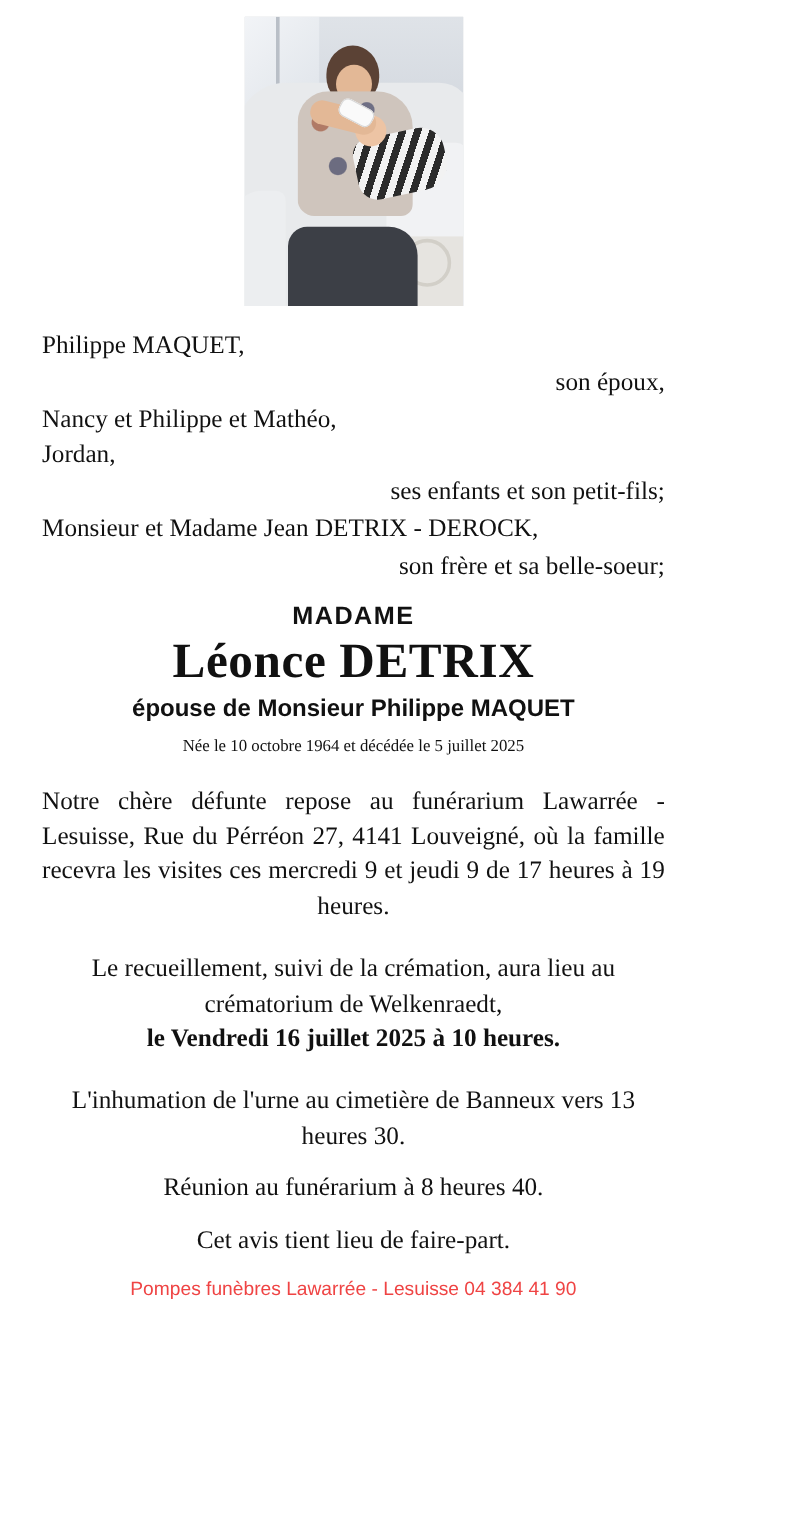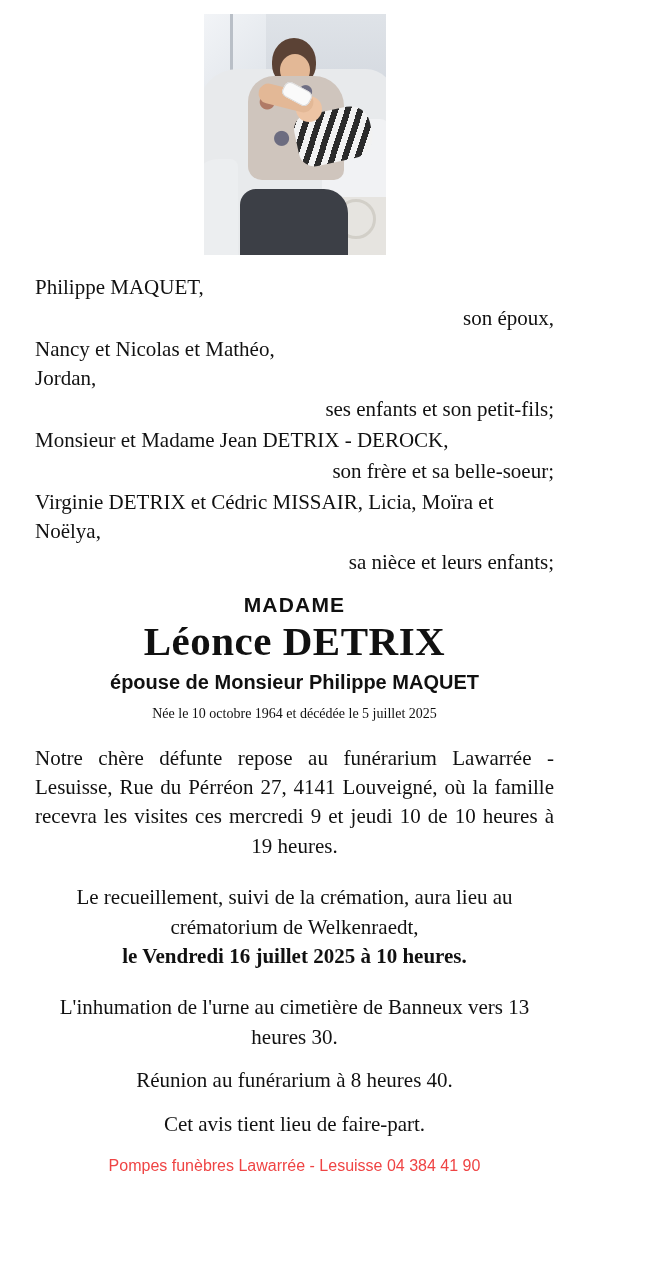--- a/index.html
+++ b/index.html
@@ -256,44 +256,39 @@
   </div>
 
   <div class="body-text">
 
     <div class="family-group">
       <div class="line-left">Philippe MAQUET,</div>
       <div class="line-right">son époux,</div>
     </div>
 
     <div class="family-group">
-      <div class="line-left">Nancy et Nicolas et Mathéo,</div>
+      <div class="line-left">Nancy et Philippe et Mathéo,</div>
       <div class="line-left">Jordan,</div>
       <div class="line-right">ses enfants et son petit-fils;</div>
     </div>
 
     <div class="family-group">
       <div class="line-left">Monsieur  et Madame Jean DETRIX - DEROCK,</div>
       <div class="line-right">son frère et sa belle-soeur;</div>
     </div>
 
-    <div class="family-group">
-      <div class="line-left">Virginie DETRIX et Cédric MISSAIR, Licia, Moïra et</div>
-      <div class="line-left">Noëlya,</div>
-      <div class="line-right">sa nièce et leurs enfants;</div>
-    </div>
 
   </div>
 
   <div class="madame">MADAME</div>
   <div class="deceased-name">Léonce DETRIX</div>
   <div class="spouse-of">épouse de Monsieur Philippe MAQUET</div>
   <div class="dates">Née le 10 octobre 1964 et décédée le 5 juillet 2025</div>
 
-  <div class="para left-just">Notre chère défunte repose au funérarium Lawarrée - Lesuisse, Rue du Pérréon 27, 4141 Louveigné, où la famille recevra les visites ces mercredi 9 et jeudi 10 de 10 heures à 19 heures.</div>
+  <div class="para left-just">Notre chère défunte repose au funérarium Lawarrée - Lesuisse, Rue du Pérréon 27, 4141 Louveigné, où la famille recevra les visites ces mercredi 9 et jeudi 9 de 17 heures à 19 heures.</div>
 
   <div class="para">
     <span>Le recueillement, suivi de la crémation, aura lieu au crématorium de Welkenraedt,</span><br>
     <strong>le Vendredi 16 juillet 2025 à 10 heures.</strong>
   </div>
 
   <div class="para">L'inhumation de l'urne au cimetière de Banneux vers 13 heures 30.</div>
 
   <div class="para para-tight">Réunion au funérarium à 8 heures 40.</div>
 

